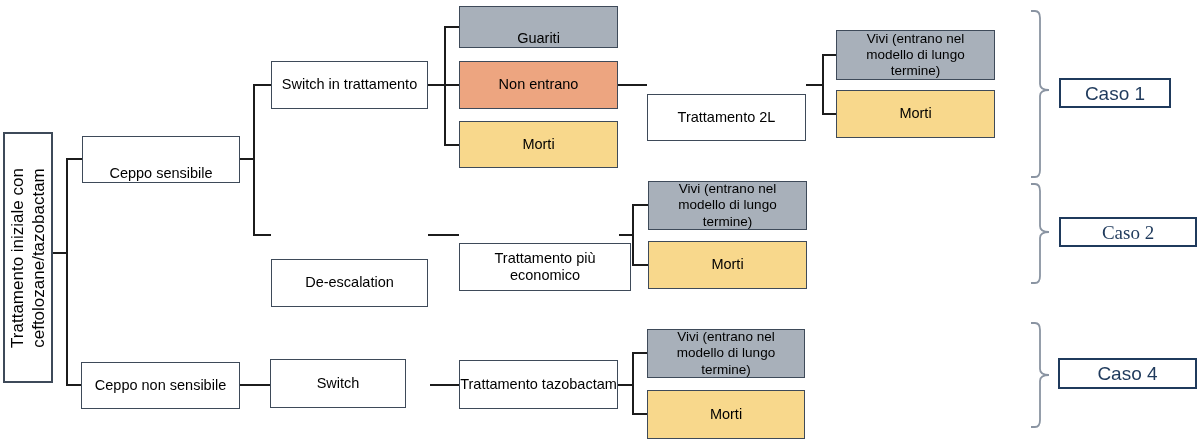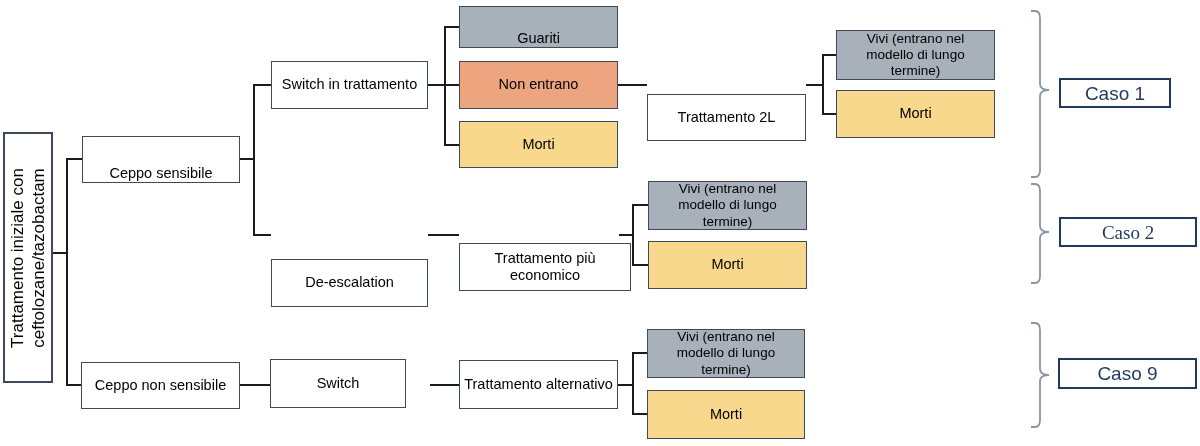--- a/index.html
+++ b/index.html
@@ -75,21 +75,21 @@
   <div class="node orange nowrap" style="left:459px;top:61px;width:159px;height:48px;">
     <span class="lbl">Non entrano</span>
   </div>
   <div class="node yellow nowrap" style="left:459px;top:121px;width:159px;height:47px;">
     <span class="lbl">Morti</span>
   </div>
   <div class="node wrap2" style="left:459px;top:211px;width:172px;height:48px;margin-top:32px;">
     <span class="lbl">Trattamento più economico</span>
   </div>
   <div class="node nowrap" style="left:459px;top:360px;width:159px;height:49px;">
-    <span class="lbl">Trattamento alternativo</span>
+    <span class="lbl">Trattamento tazobactam</span>
   </div>
 
   <div class="node nowrap" style="left:647px;top:62px;width:159px;height:47px;margin-top:32px;">
     <span class="lbl">Trattamento 2L</span>
   </div>
   <div class="node gray vivi" style="left:648px;top:181px;width:159px;height:49px;">
     <span class="lbl">Vivi (entrano nel modello di lungo termine)</span>
   </div>
   <div class="node yellow nowrap" style="left:648px;top:241px;width:159px;height:48px;">
     <span class="lbl">Morti</span>
@@ -108,21 +108,21 @@
     <span class="lbl">Morti</span>
   </div>
 
   <div class="case-box" style="left:1059px;top:78px;width:112px;height:30px;">
     <span class="lbl">Caso 1</span>
   </div>
   <div class="case-box" style="left:1059px;top:217px;width:138px;height:30px;font-family:Liberation Serif, serif;">
     <span class="lbl">Caso 2</span>
   </div>
   <div class="case-box" style="left:1058px;top:358px;width:139px;height:31px;">
-    <span class="lbl">Caso 9</span>
+    <span class="lbl">Caso 4</span>
   </div>
 
   <div class="hline" style="left:53px;top:252px;width:14px;"></div>
   <div class="vline" style="left:66px;top:158px;height:228px;"></div>
   <div class="hline" style="left:66px;top:158px;width:16px;"></div>
   <div class="hline" style="left:66px;top:384px;width:15px;"></div>
 
   <div class="hline" style="left:240px;top:158px;width:14px;"></div>
   <div class="vline" style="left:253px;top:84px;height:152px;"></div>
   <div class="hline" style="left:253px;top:84px;width:18px;"></div>

